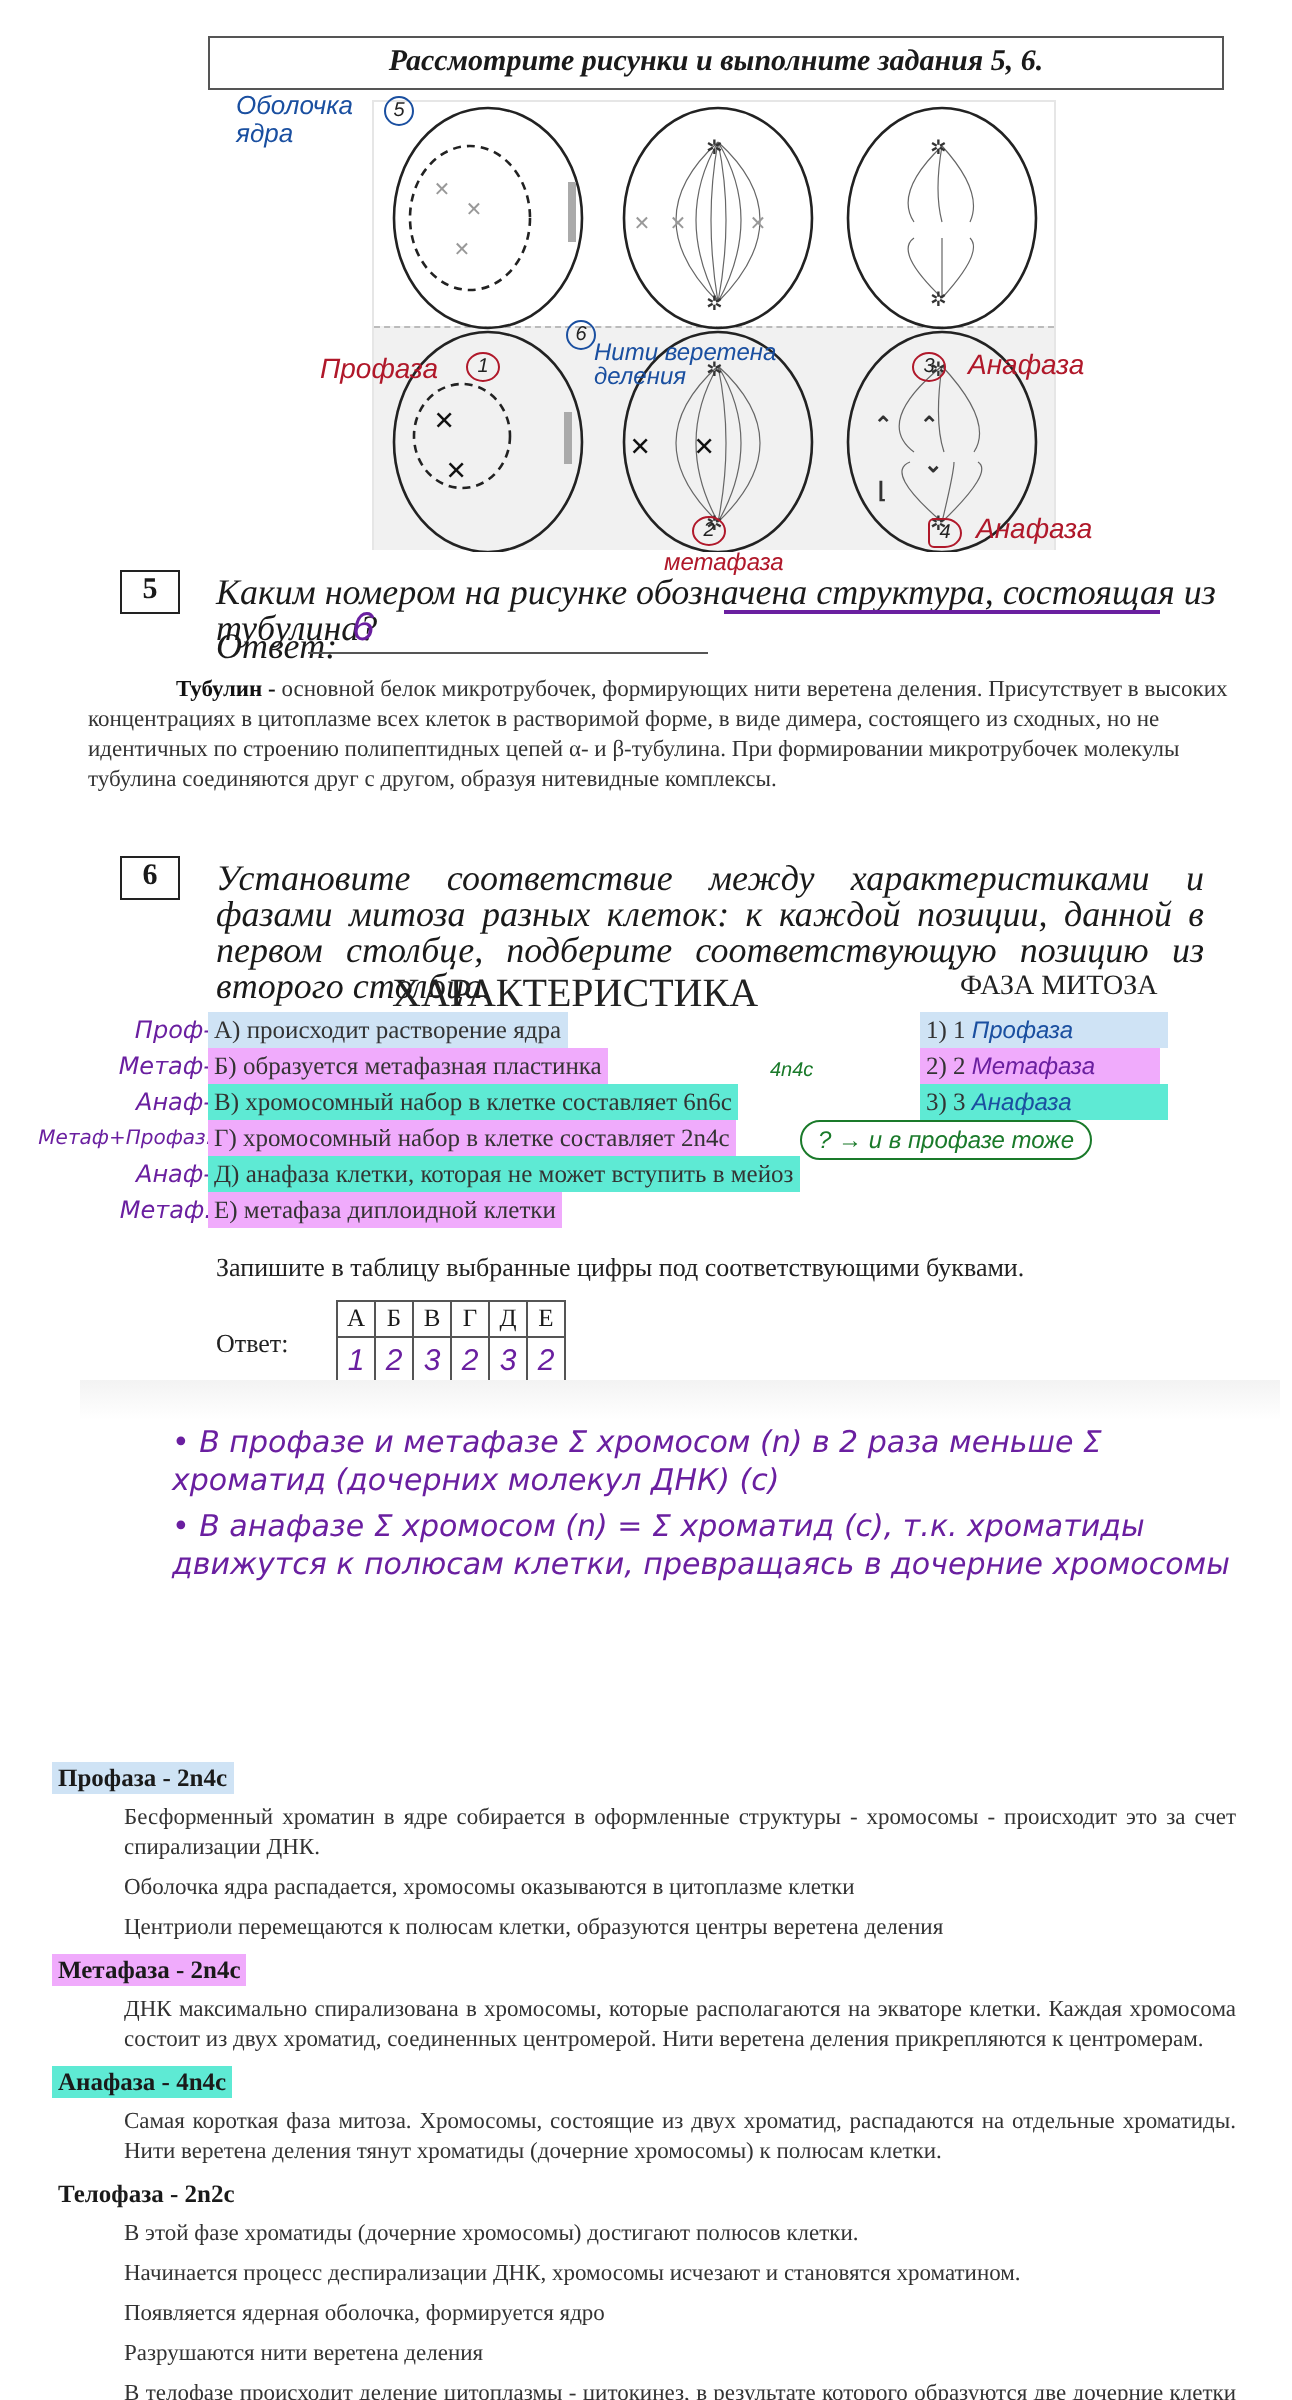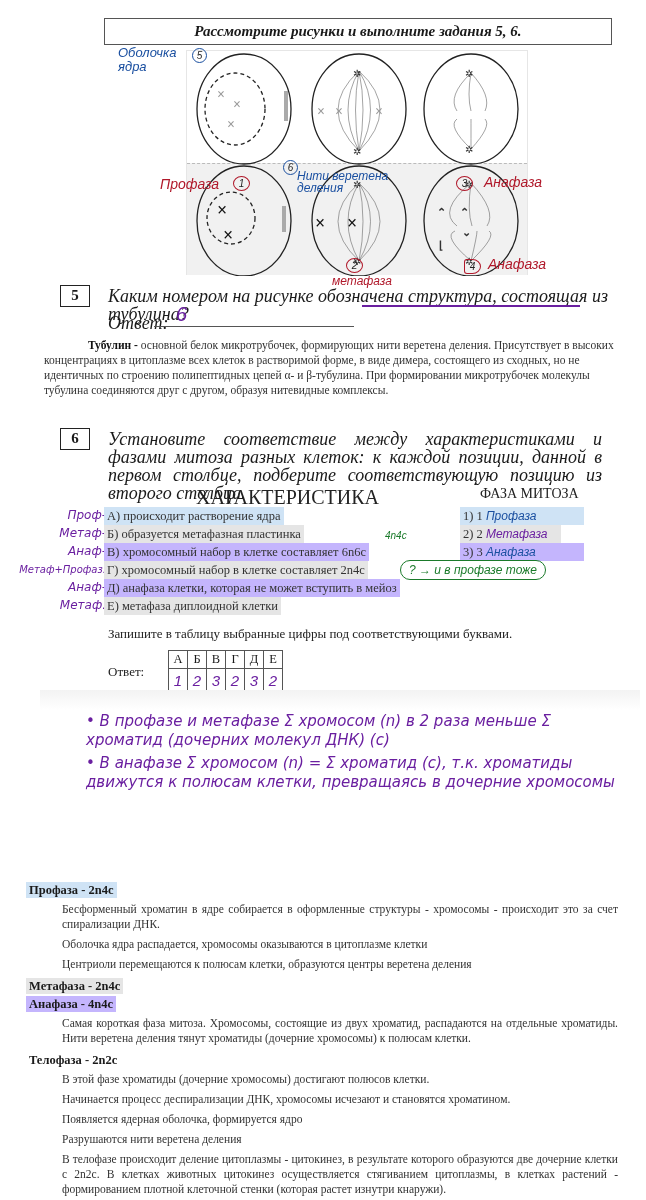--- a/index.html
+++ b/index.html
@@ -6,22 +6,22 @@
   body { width: 646px; height: 1200px; background: #ffffff; font-family: "Liberation Serif", serif; color: #1a1a1a; position: relative; overflow: hidden; }
   .abs { position: absolute; }
   .hand { font-family: Liberation Sans, sans-serif; font-style: italic; }
   .title-box { left: 104px; top: 18px; width: 508px; height: 27px; border: 1px solid #555; text-align: center; font-weight: bold; font-style: italic; font-size: 15px; line-height: 25px; }
   .figure { left: 186px; top: 50px; width: 342px; height: 225px; background: #fff; border: 1px solid #e6e6e6; }
   .fig-row-bottom { position: absolute; left: 0; top: 112px; width: 340px; height: 112px; background: #f1f1f1; border-top: 1px dashed #bbb; }
   .num-box { left: 60px; width: 30px; height: 22px; border: 1.5px solid #222; text-align: center; font-weight: bold; font-size: 15px; line-height: 19px; }
   .q-text { font-size: 18px; line-height: 18px; font-style: italic; }
   .small-text { font-size: 11.5px; line-height: 15px; color: #333; }
   .hl-blue { background: #cfe3f5; }
-  .hl-pink { background: #e5e5e5; }
-  .hl-green { background: #c4b5fd; }
+  .hl-pink { background: #f0abfc; }
+  .hl-green { background: #5eead4; }
   .list-item { font-size: 12.5px; line-height: 18px; color: #333; padding: 0 3px; display: inline-block; }
   table.ans { border-collapse: collapse; }
   table.ans td { border: 1px solid #555; width: 19px; height: 18px; text-align: center; font-size: 12.5px; }
   .note { color: #6a1fa0; font-family: "DejaVu Sans", sans-serif; font-style: italic; font-size: 15px; line-height: 19px; }
   .phase-head { font-weight: bold; font-size: 12.5px; padding: 1px 3px; }
   .desc { font-size: 11.5px; line-height: 15px; color: #333; text-align: justify; }
 </style>
 </head>
 <body>
 
@@ -129,21 +129,21 @@
   <div style="height:18px"><span class="list-item hl-pink">Б) образуется метафазная пластинка</span></div>
   <div style="height:18px"><span class="list-item hl-green">В) хромосомный набор в клетке составляет 6n6c</span></div>
   <div style="height:18px"><span class="list-item hl-pink">Г) хромосомный набор в клетке составляет 2n4c</span></div>
   <div style="height:18px"><span class="list-item hl-green">Д) анафаза клетки, которая не может вступить в мейоз</span></div>
   <div style="height:18px"><span class="list-item hl-pink">Е) метафаза диплоидной клетки</span></div>
 </div>
 <div class="abs hand" style="left:385px;top:530px;font-size:10px;color:#1a7a2a;">4n4c</div>
 
 <div class="abs" style="left:460px;top:506px;width:140px;">
   <div style="height:18px"><span class="list-item hl-blue" style="width:124px"><span>1) 1</span> <span class="hand" style="color:#1a4fa0;font-size:12px">Профаза</span></span></div>
-  <div style="height:18px"><span class="list-item hl-pink" style="width:101px"><span>2) 2</span> <span class="hand" style="color:#6a1fa0;font-size:12px">Метафаза</span></span></div>
+  <div style="height:18px"><span class="list-item hl-pink" style="width:120px"><span>2) 2</span> <span class="hand" style="color:#6a1fa0;font-size:12px">Метафаза</span></span></div>
   <div style="height:18px"><span class="list-item hl-green" style="width:124px"><span>3) 3</span> <span class="hand" style="color:#1a4fa0;font-size:12px">Анафаза</span></span></div>
 </div>
 <div class="abs hand" style="left:400px;top:560px;border:1.3px solid #1a7a2a;border-radius:12px;padding:0 8px;color:#1a7a2a;font-size:12px;line-height:18px;">? → и в профазе тоже</div>
 
 <div class="abs" style="left:108px;top:626px;font-size:13px;color:#222;">Запишите в таблицу выбранные цифры под соответствующими буквами.</div>
 <div class="abs" style="left:108px;top:664px;font-size:13px;color:#222;">Ответ:</div>
 <table class="abs ans" style="left:168px;top:650px;">
   <tbody>
       <tr>
     <td>А</td>
@@ -172,20 +172,23 @@
   <div>
     <span class="phase-head hl-blue">Профаза - 2n4c</span>
     <div style="margin-left:36px;margin-top:4px;">
       <p class="desc" style="margin-bottom:5px">Бесформенный хроматин в ядре собирается в оформленные структуры - хромосомы - происходит это за счет спирализации ДНК.</p>
       <p class="desc" style="margin-bottom:5px">Оболочка ядра распадается, хромосомы оказываются в цитоплазме клетки</p>
       <p class="desc" style="margin-bottom:4px">Центриоли перемещаются к полюсам клетки, образуются центры веретена деления</p>
     </div>
   </div>
   <div>
     <span class="phase-head hl-pink">Метафаза - 2n4c</span>
+    <div style="margin-left:36px;margin-top:4px;">
+      <p class="desc" style="margin-bottom:4px">ДНК максимально спирализована в хромосомы, которые располагаются на экваторе клетки. Каждая хромосома состоит из двух хроматид, соединенных центромерой. Нити веретена деления прикрепляются к центромерам.</p>
+    </div>
   </div>
   <div>
     <span class="phase-head hl-green">Анафаза - 4n4c</span>
     <div style="margin-left:36px;margin-top:4px;">
       <p class="desc" style="margin-bottom:4px">Самая короткая фаза митоза. Хромосомы, состоящие из двух хроматид, распадаются на отдельные хроматиды. Нити веретена деления тянут хроматиды (дочерние хромосомы) к полюсам клетки.</p>
     </div>
   </div>
   <div>
     <span class="phase-head">Телофаза - 2n2c</span>
     <div style="margin-left:36px;margin-top:4px;">

